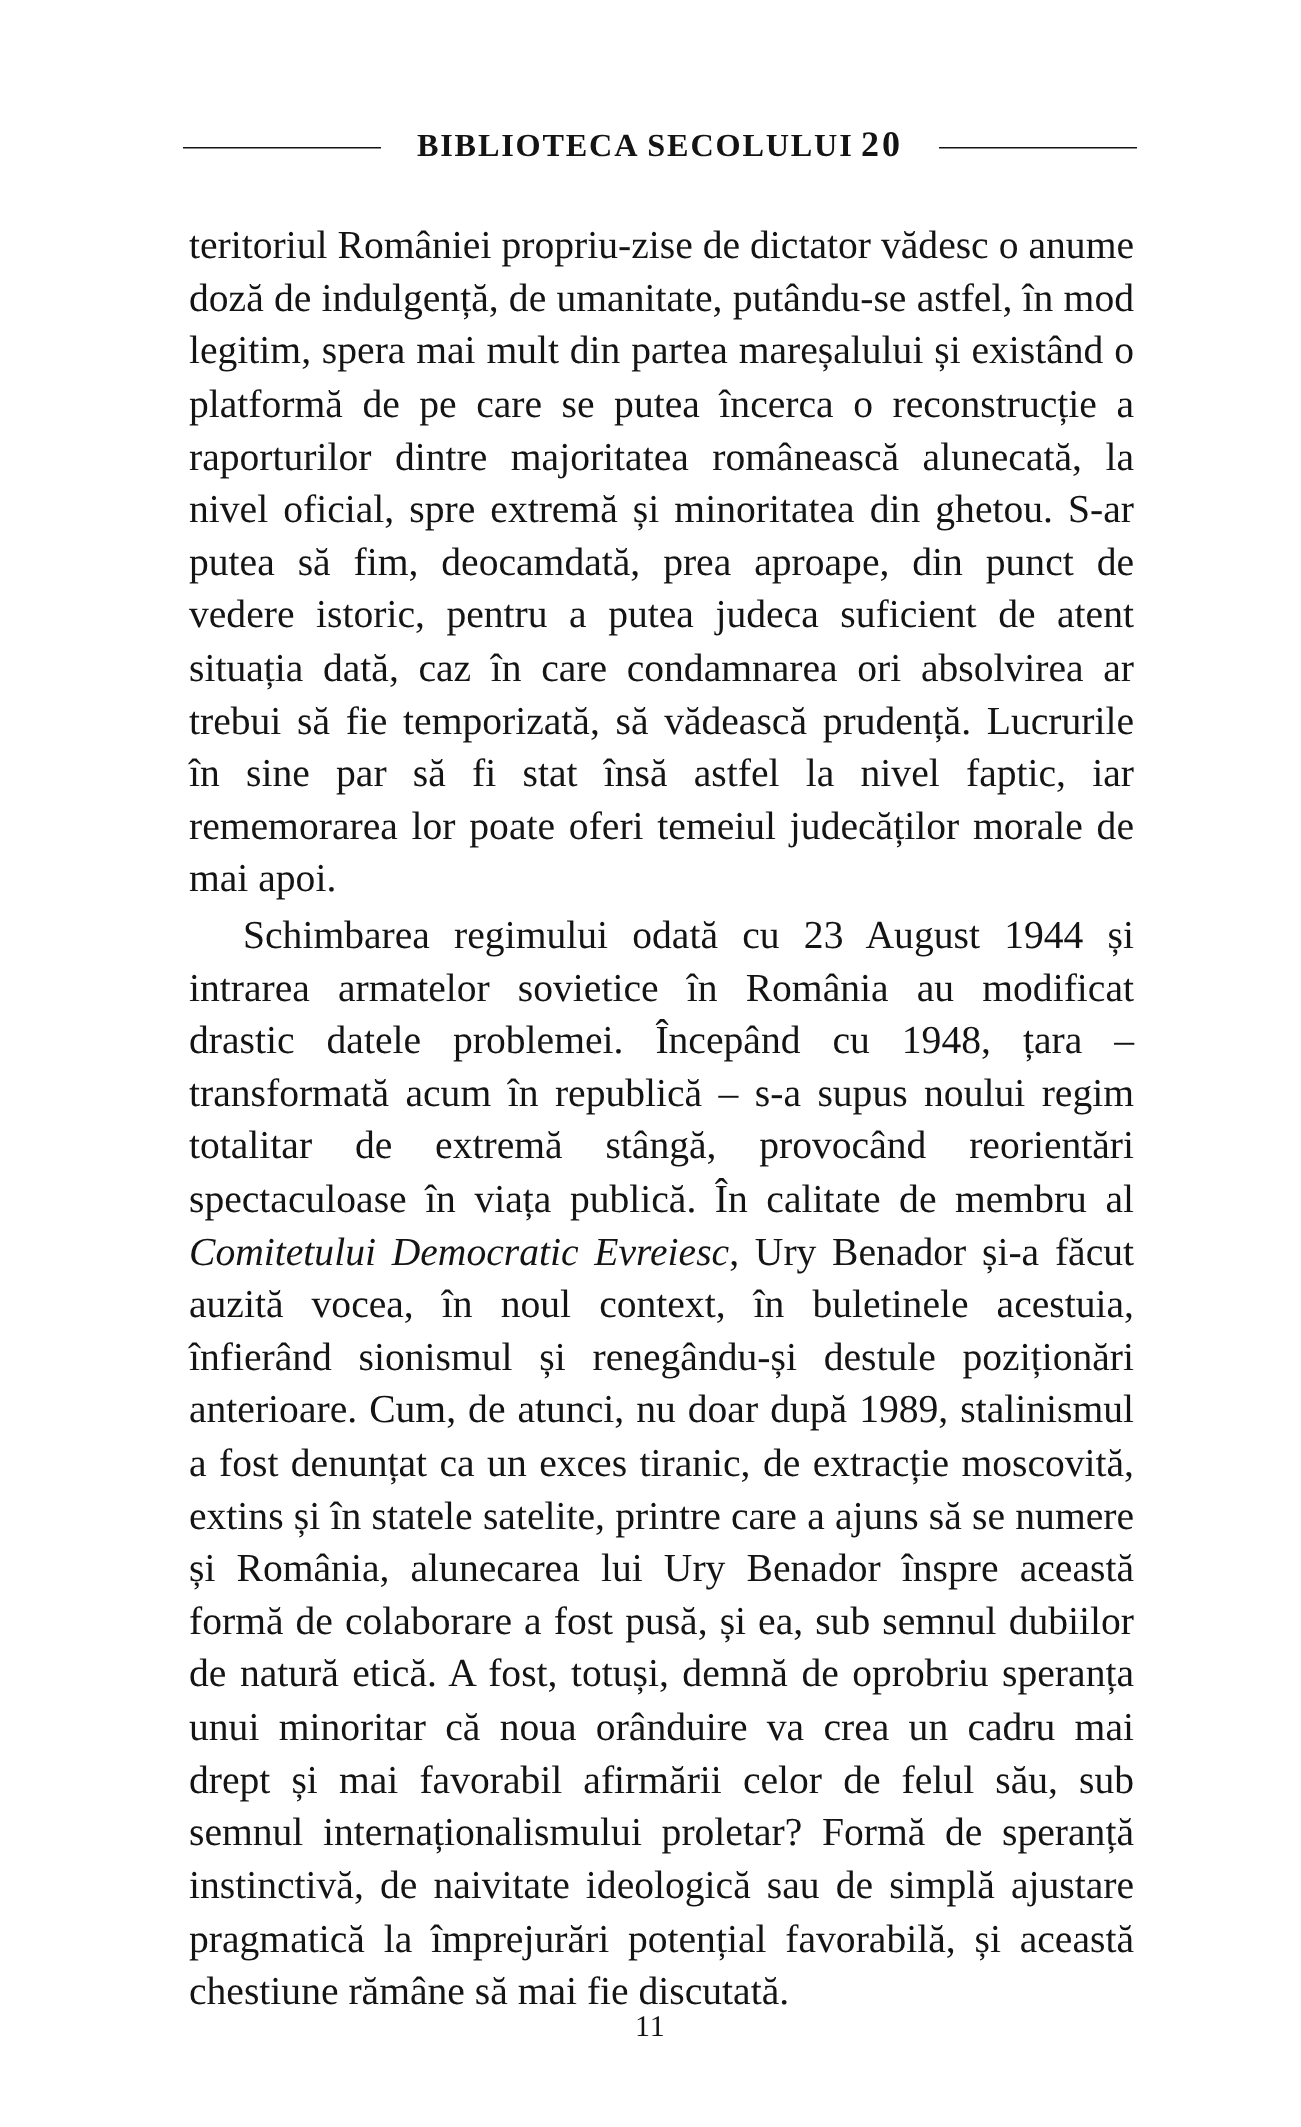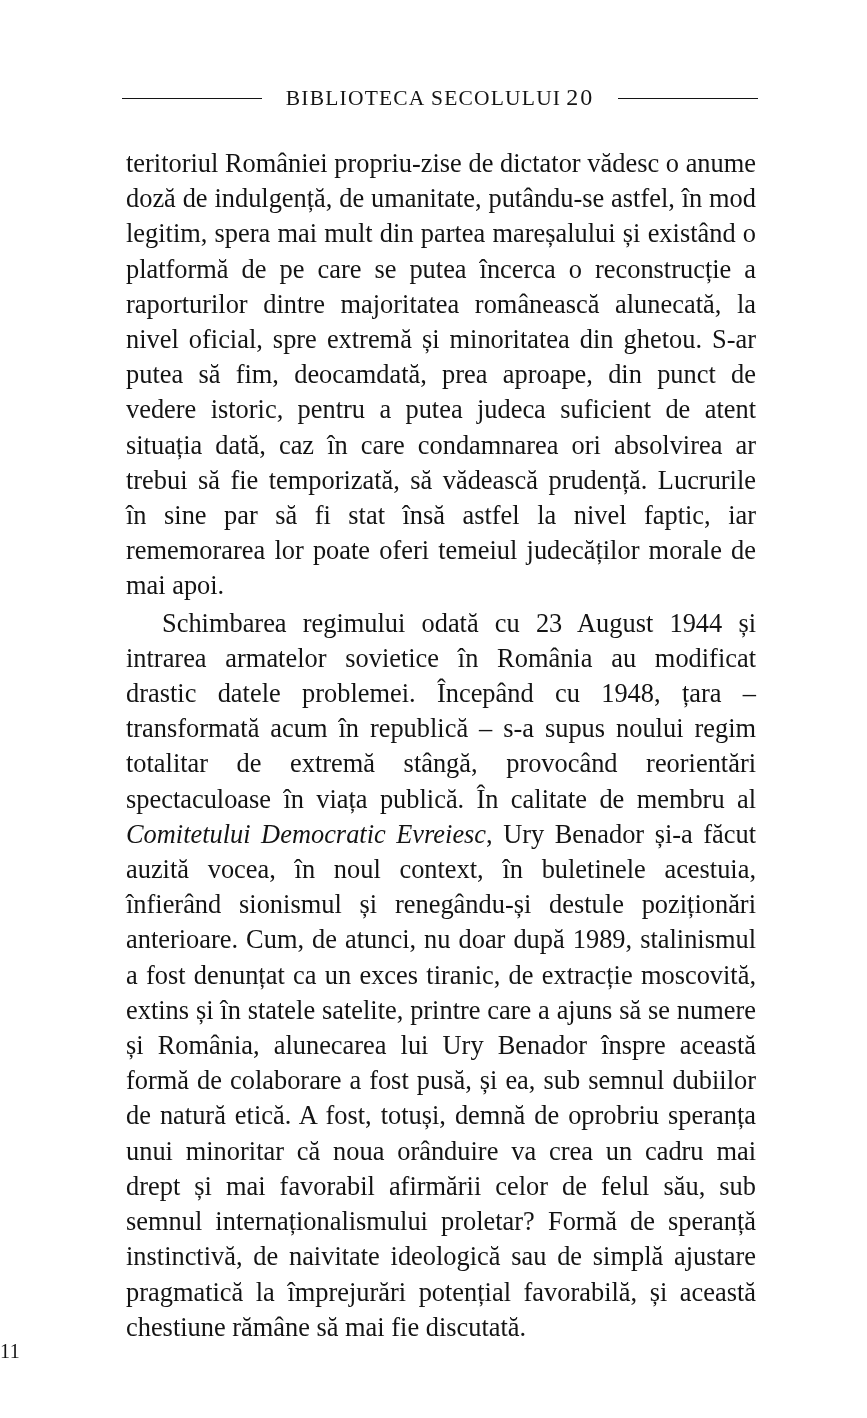--- a/index.html
+++ b/index.html
@@ -29,20 +29,21 @@
   .running-head {
     position: absolute;
     left: 122px;
     top: 82px;
     width: 636px;
     height: 30px;
     display: flex;
     align-items: center;
     justify-content: space-between;
     gap: 20px;
+    font-weight: bold;
   }
   .head-rule {
     flex: 1 1 auto;
     height: 0;
     border-top: 1.6px solid #141414;
     margin-top: 3px;
   }
   .head-title {
     flex: 0 0 auto;
     font-family: "Liberation Serif", "DejaVu Serif", serif;
@@ -82,21 +83,21 @@
   .para i, .para em {
     font-style: italic;
   }
 
   
   .folio {
     position: absolute;
     left: 0;
     top: 1340px;
     width: 867px;
-    text-align: left;
+    text-align: center;
     font-size: 20px;
     color: #141414;
     letter-spacing: 0.5px;
   }
 </style>
 </head>
 <body>
 
 <div class="page">
 

